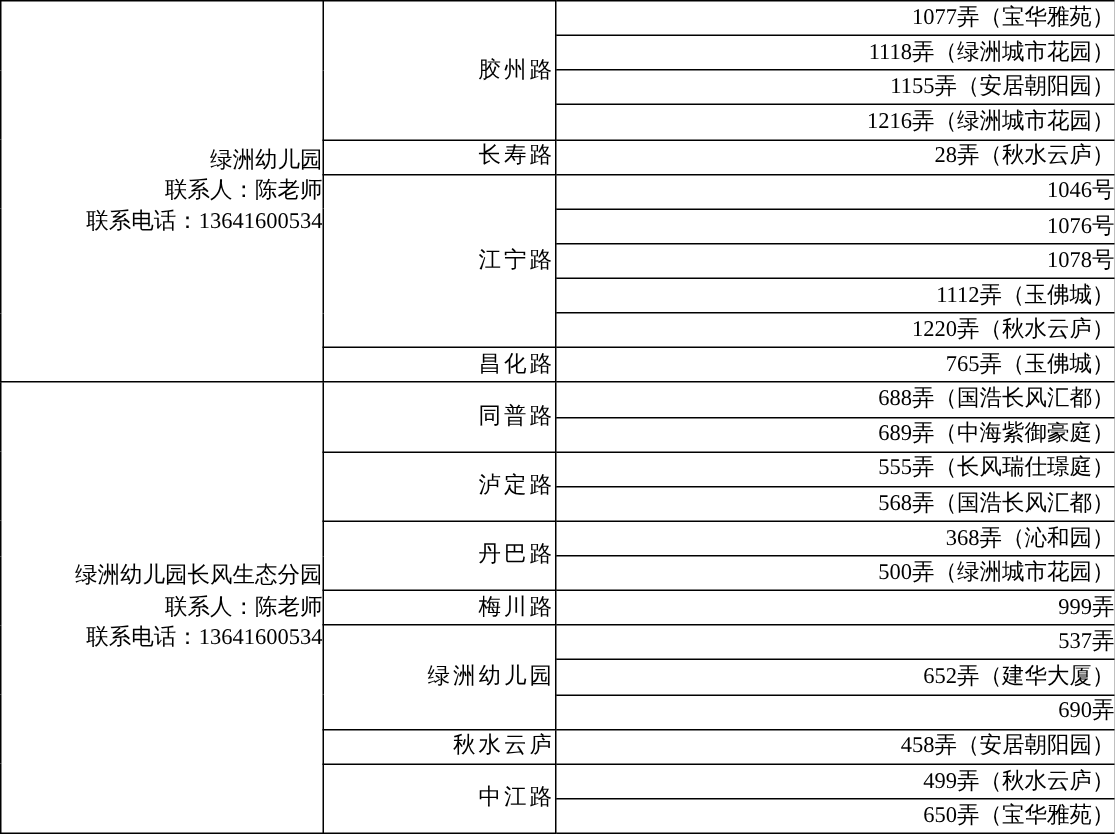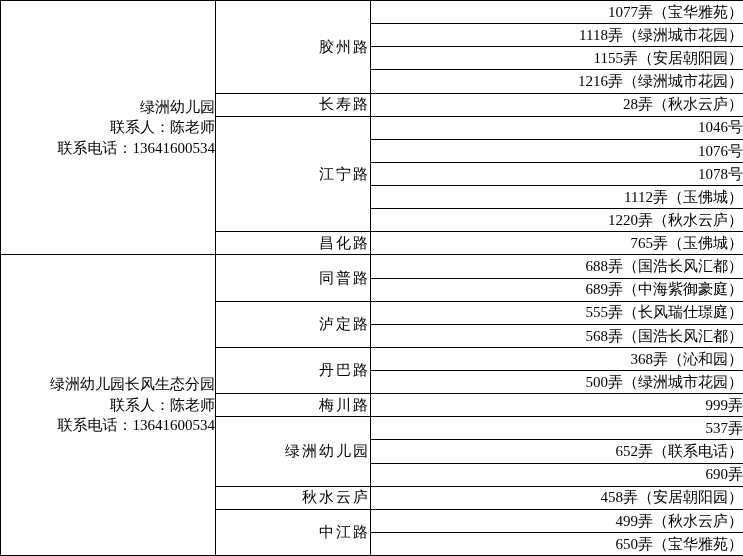--- a/index.html
+++ b/index.html
@@ -120,21 +120,21 @@
     </tr>
     <tr>
       <td class="road">梅川路</td>
       <td class="lane">999弄</td>
     </tr>
     <tr>
       <td class="road" rowspan="3">绿洲幼儿园</td>
       <td class="lane">537弄</td>
     </tr>
     <tr>
-      <td class="lane">652弄（联系电话）</td>
+      <td class="lane">652弄（建华大厦）</td>
     </tr>
     <tr>
       <td class="lane">690弄</td>
     </tr>
     <tr>
       <td class="road">秋水云庐</td>
       <td class="lane">458弄（安居朝阳园）</td>
     </tr>
     <tr>
       <td class="road" rowspan="2">中江路</td>

